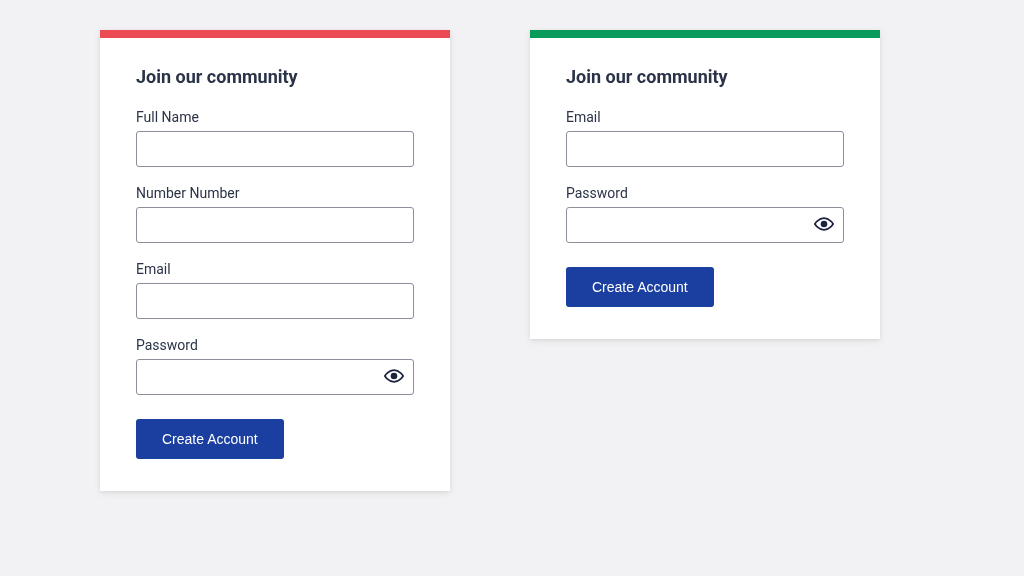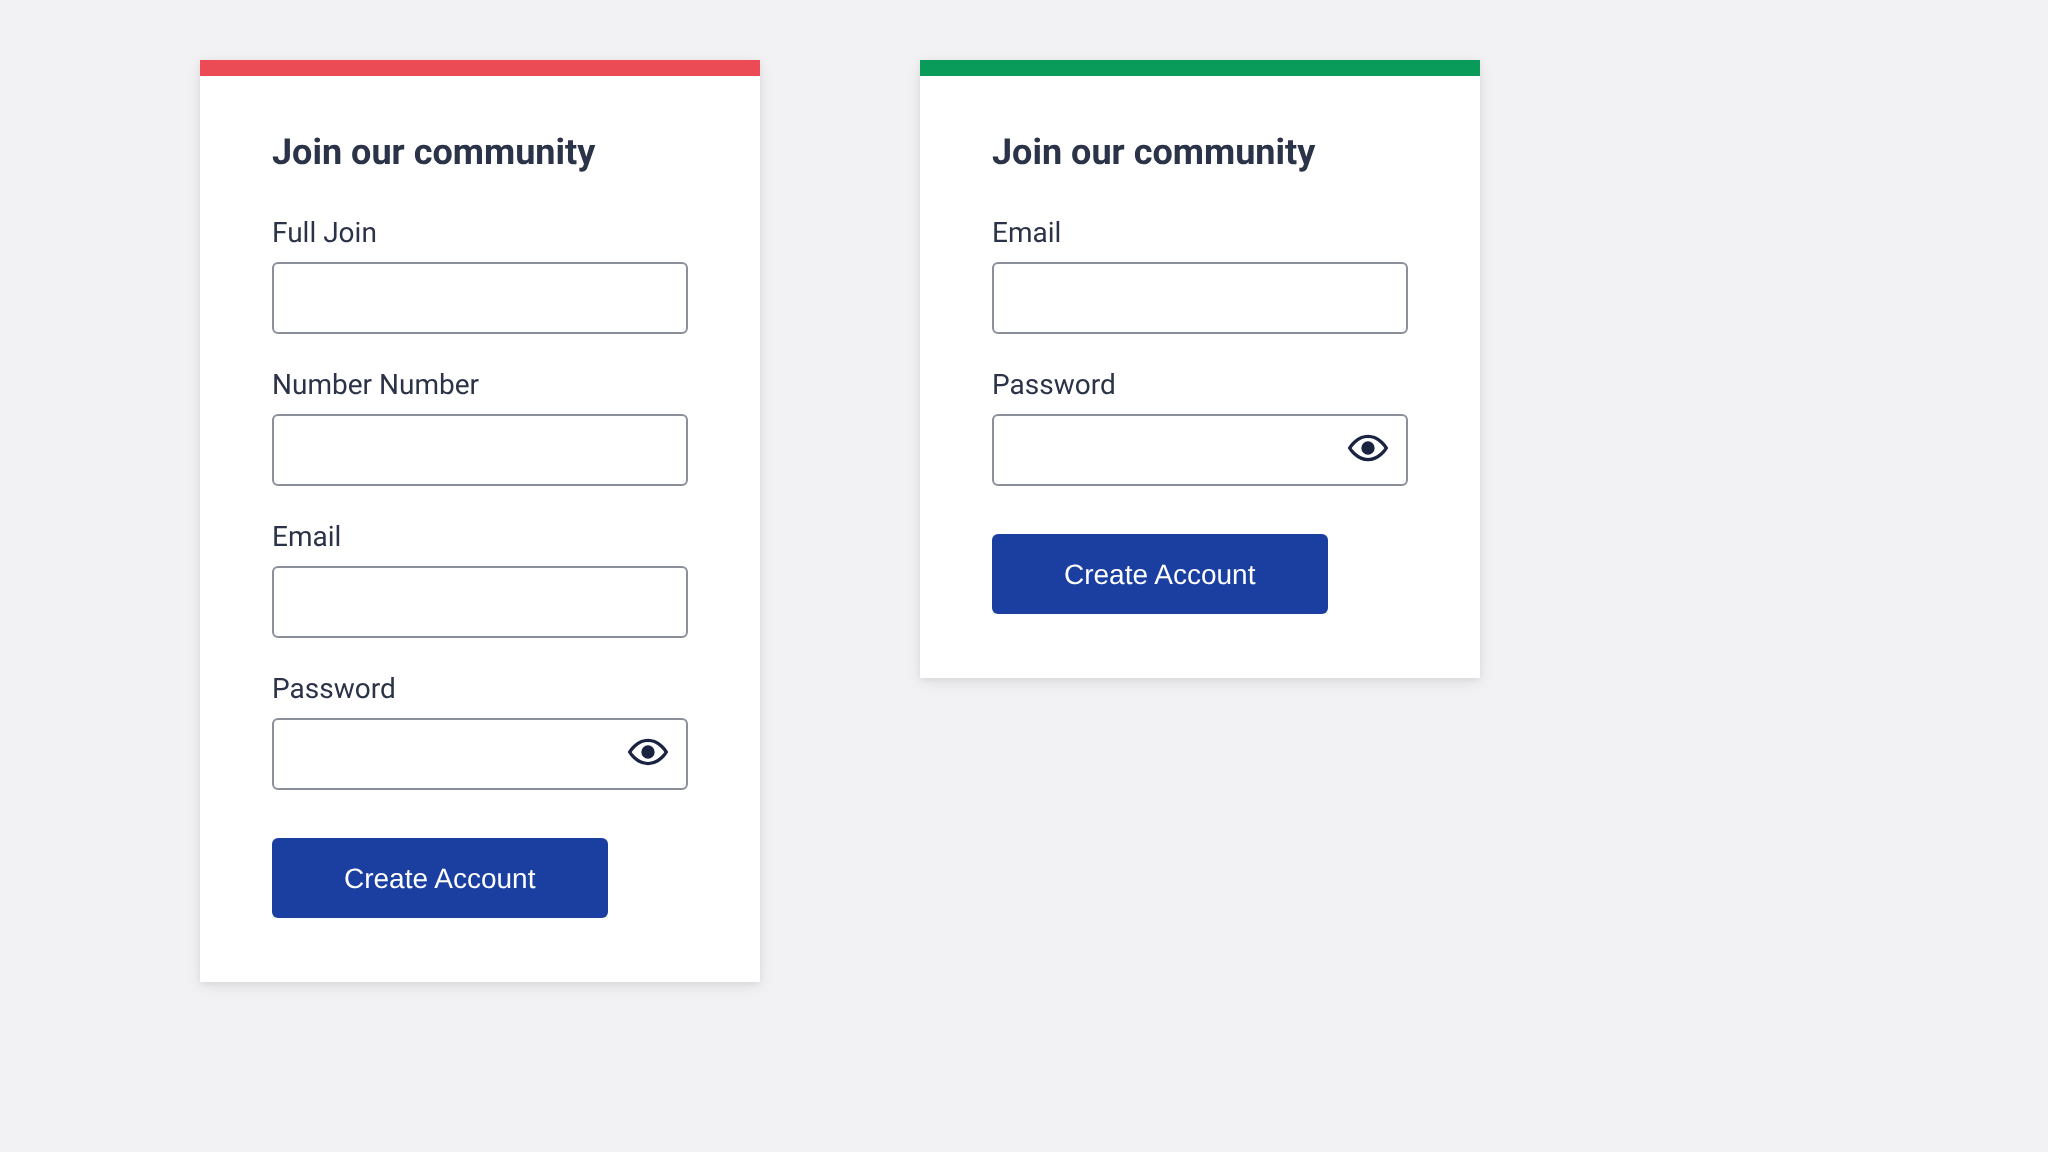--- a/index.html
+++ b/index.html
@@ -13,21 +13,21 @@
       width: 1024px;
       height: 576px;
       display: flex;
       gap: 80px;
       padding: 30px 100px;
       align-items: flex-start;
     }
     .card {
       background: #ffffff;
       box-shadow: 0 2px 8px rgba(0,0,0,0.08), 0 1px 3px rgba(0,0,0,0.06);
-      width: 280px;
+      width: 350px;
       position: relative;
     }
     .accent-bar {
       height: 8px;
       width: 100%;
     }
     .accent-red {
       background: #ea4b55;
     }
     .accent-green {
@@ -85,37 +85,37 @@
       color: #1a2340;
     }
     .eye-btn svg {
       width: 20px;
       height: 20px;
     }
     .submit-btn {
       background: #1b3fa0;
       color: #ffffff;
       border: none;
-      padding: 12px 36px;
+      padding: 12px 26px;
       font-size: 14px;
       border-radius: 3px;
       cursor: pointer;
       margin-top: 6px;
     }
   </style>
 </head>
 <body>
 
 <div class="card">
   <div class="accent-bar accent-red"></div>
   <div class="card-body">
     <h2 class="card-title">Join our community</h2>
 
     <div class="field-group">
-      <label class="field-label">Full Join</label>
+      <label class="field-label">Full Name</label>
       <input type="text" class="text-input" value="" style="">
     </div>
 
     <div class="field-group">
       <label class="field-label">Number Number</label>
       <input type="text" class="text-input" value="" style="">
     </div>
 
     <div class="field-group">
       <label class="field-label">Email</label>

